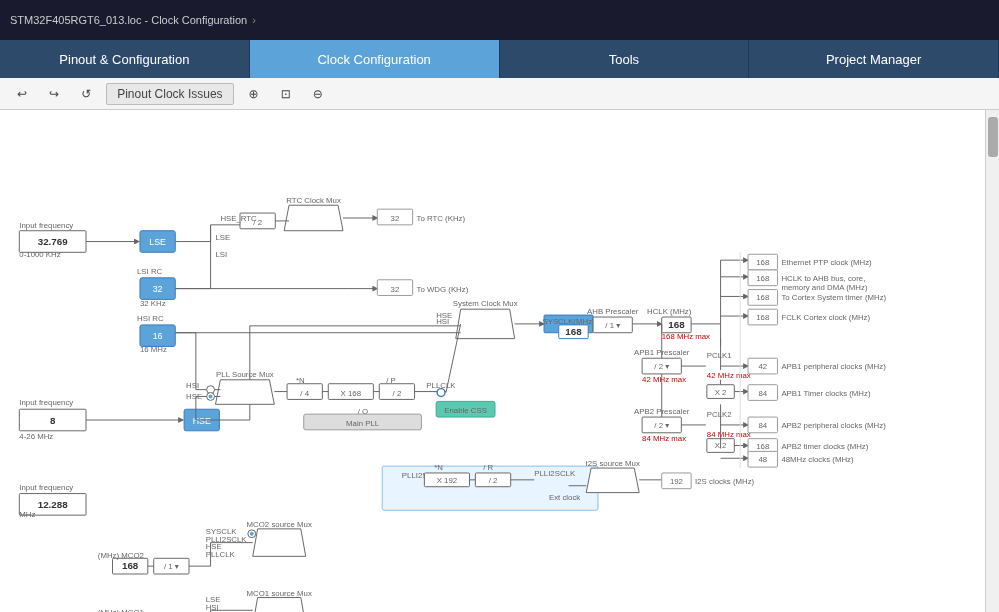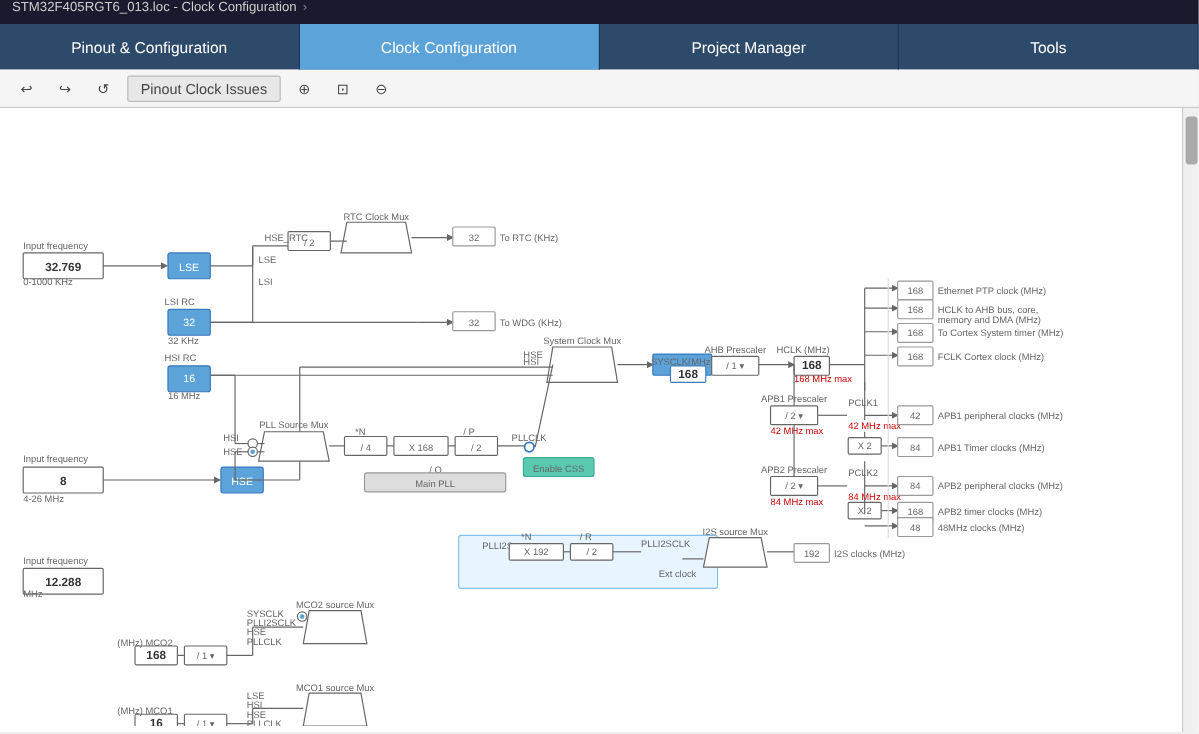--- a/index.html
+++ b/index.html
@@ -2,24 +2,24 @@
 <html><head>
   <meta charset="utf-8">
   <style>
     * { box-sizing: border-box; margin: 0; padding: 0; }
     body { font-family: Arial, sans-serif; font-size: 11px; background: #f0f0f0; width: 999px; height: 612px; overflow: hidden; }
     
     
     #title-bar {
       background: #1a1a2e;
       color: white;
-      padding: 0 10px;
+      padding: 20px 10px;
       font-size: 11px;
       display: flex;
-      align-items: flex-start;
+      align-items: center;
       height: 20px;
     }
     #title-bar span { color: #ccc; }
     #title-bar .chevron { margin-left: 5px; color: #888; }
     
     
     #tab-bar {
       display: flex;
       height: 38px;
       background: #2d4a6b;
@@ -184,24 +184,24 @@
 </div>
 
 <div id="tab-bar">
   <div class="tab">
     <span>Pinout &amp; Configuration</span>
   </div>
   <div class="tab active">
     <span>Clock Configuration</span>
   </div>
   <div class="tab">
-    <span>Project Manager</span>
+    <span>Tools</span>
   </div>
   <div class="tab">
-    <span>Tools</span>
+    <span>Project Manager</span>
   </div>
 </div>
 
 <div id="toolbar">
   <button class="toolbar-btn">↩</button>
   <button class="toolbar-btn">↪</button>
   <button class="toolbar-btn">↺</button>
   <button class="toolbar-btn resolve">Pinout Clock Issues</button>
   <button class="toolbar-btn">⊕</button>
   <button class="toolbar-btn">⊡</button>

